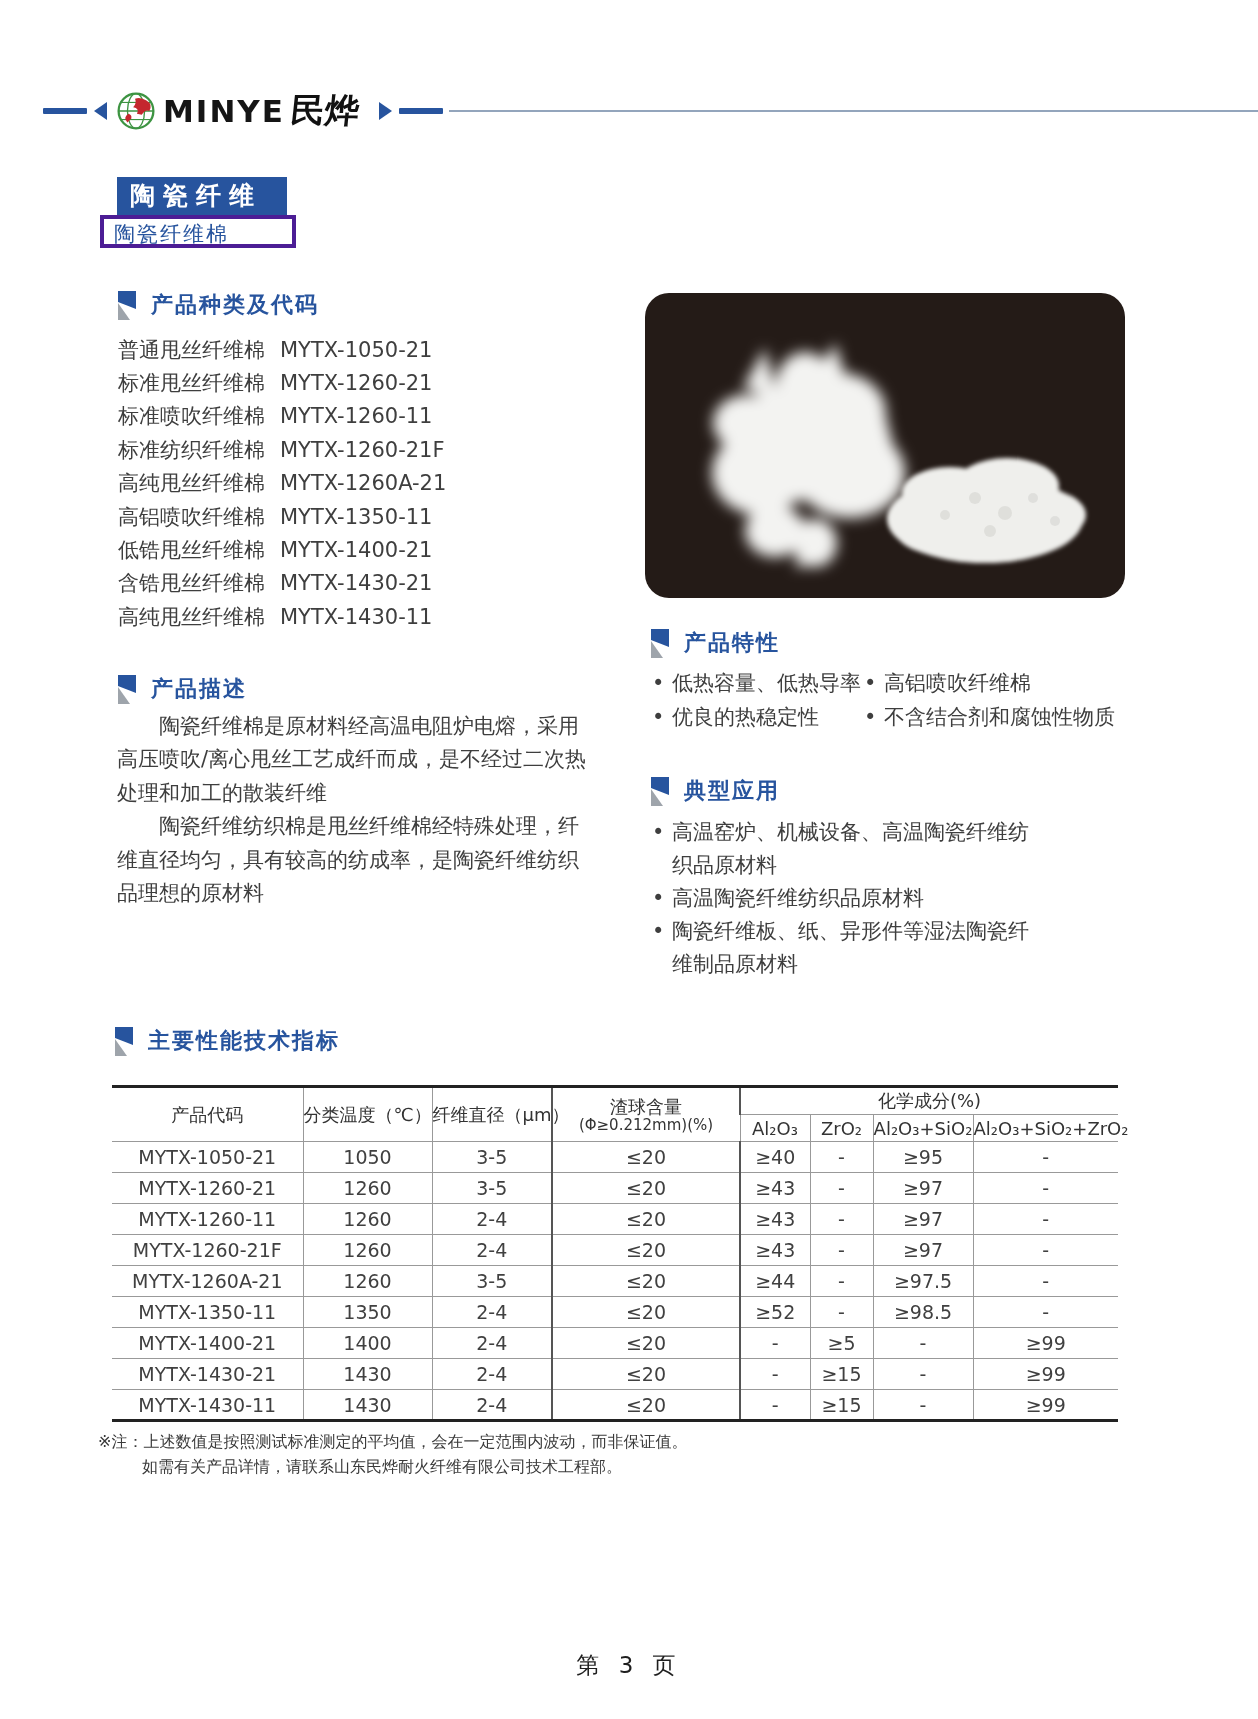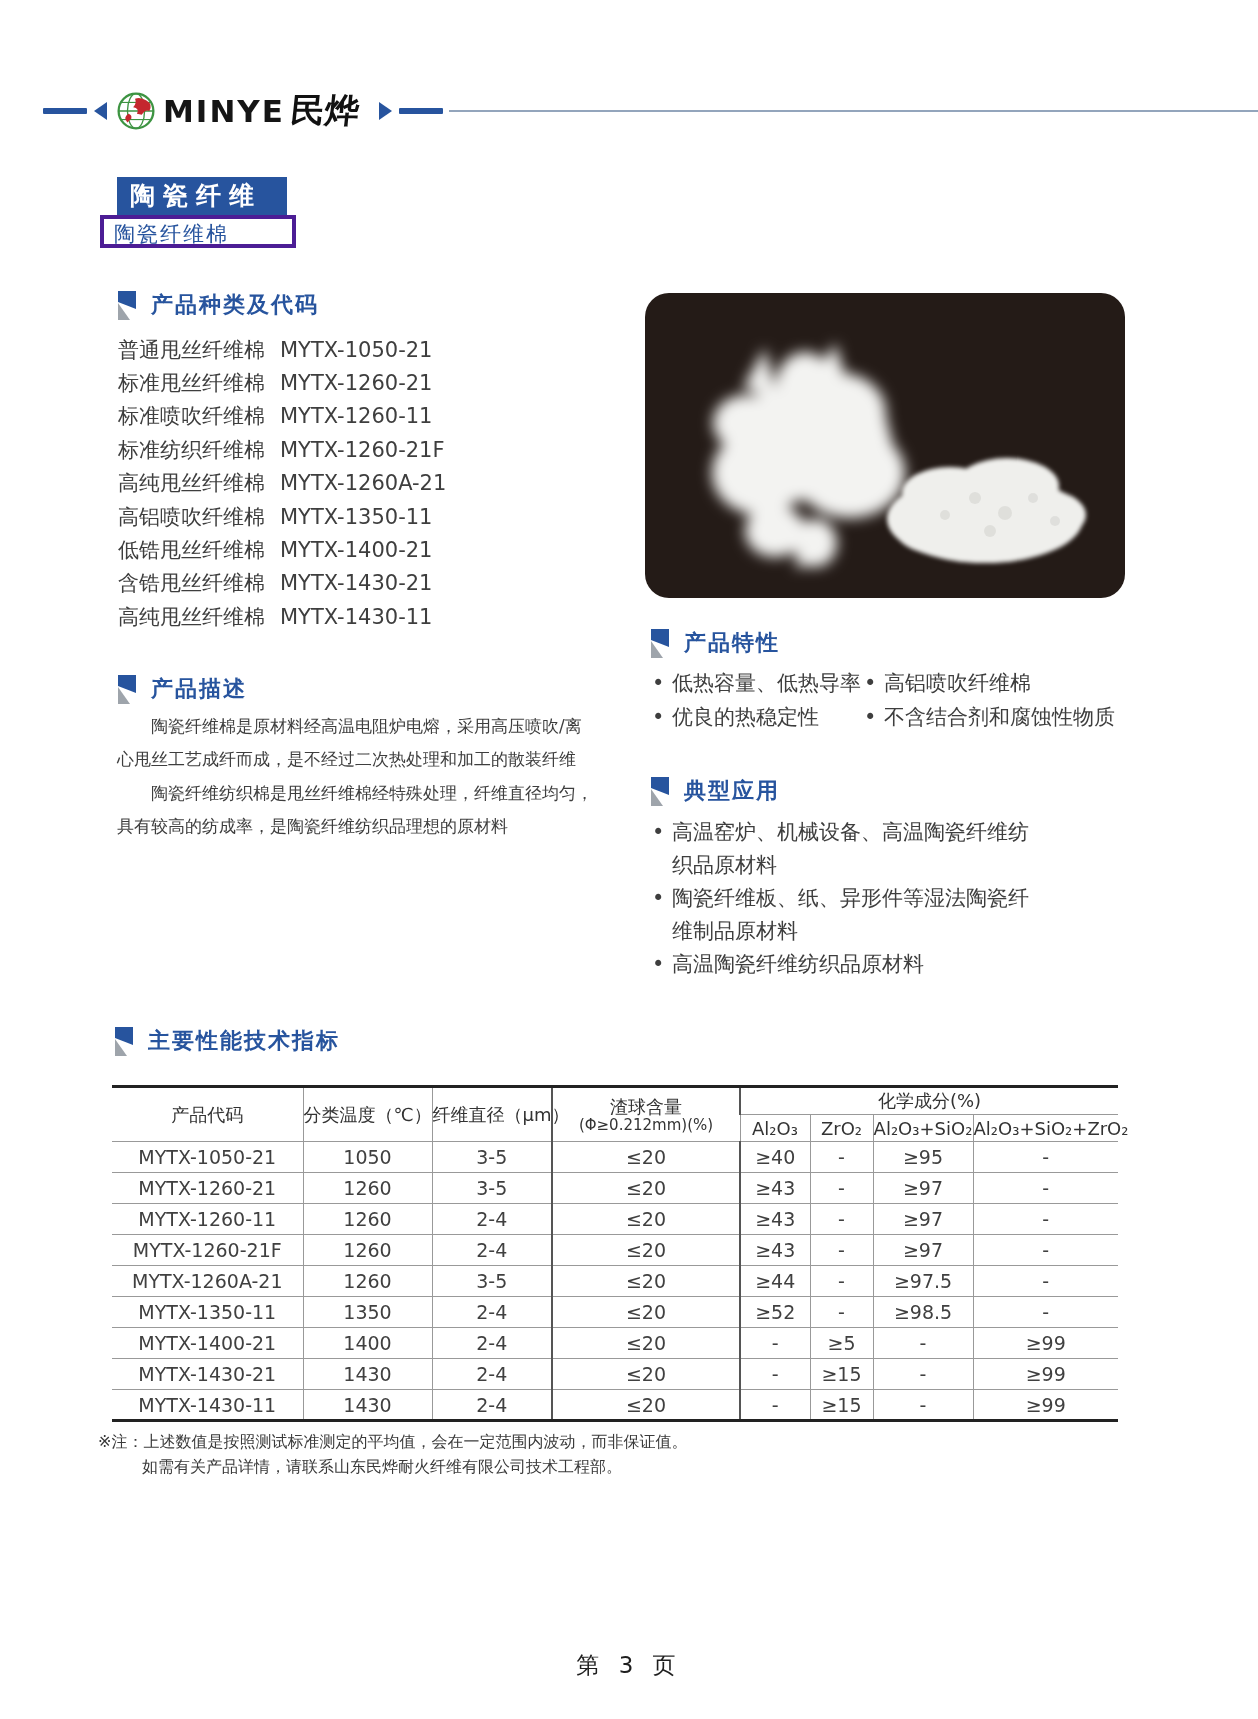--- a/index.html
+++ b/index.html
@@ -38,21 +38,21 @@
   .sec-head .flag{flex:none;}
   .sec-title{font-size:22px;font-weight:bold;color:var(--accent);letter-spacing:2px;margin-left:15px;}
 
   
   .prod-list{position:absolute;left:118px;top:333px;width:470px;}
   .prod-row{display:flex;height:33.4px;align-items:center;font-size:21px;color:var(--text);}
   .prod-name{width:162px;flex:none;}
   .prod-code{flex:1;}
 
   
-  .desc{position:absolute;left:117px;top:710px;width:478px;font-size:17px;line-height:33.4px;color:var(--text);}
+  .desc{position:absolute;left:117px;top:710px;width:478px;font-size:21px;line-height:33.4px;color:var(--text);}
   .desc p{text-indent:2em;}
 
   
   .prod-img{position:absolute;left:645px;top:293px;width:480px;height:305px;background:var(--image-bg);border-radius:24px;overflow:hidden;}
 
   
   .bullet-item{position:relative;padding-left:22px;font-size:21px;color:var(--text);}
   .bullet-item::before{content:"\2022";position:absolute;left:2px;}
   .features-list{position:absolute;left:650px;top:666px;display:grid;grid-template-columns:212px auto;}
   .features-list .bullet-item{line-height:34px;white-space:nowrap;}
@@ -224,22 +224,22 @@
 
   <div class="sec-head" style="left:648px;top:776px;">
     <svg class="flag" width="21" height="29" viewBox="0 0 21 29">
       <polygon points="3,0 21,0 21,18 3,11" fill="#27549E"></polygon>
       <polygon points="3,12 15,29 3,29" fill="#9EA4AB"></polygon>
     </svg>
     <span class="sec-title">典型应用</span>
   </div>
   <div class="apps-list">
       <div class="bullet-item">高温窑炉、机械设备、高温陶瓷纤维纺织品原材料</div>
+      <div class="bullet-item">高温陶瓷纤维纺织品原材料</div>
       <div class="bullet-item">陶瓷纤维板、纸、异形件等湿法陶瓷纤维制品原材料</div>
-      <div class="bullet-item">高温陶瓷纤维纺织品原材料</div>
     </div>
 
   <div class="sec-head" style="left:112px;top:1026px;">
     <svg class="flag" width="21" height="29" viewBox="0 0 21 29">
       <polygon points="3,0 21,0 21,18 3,11" fill="#27549E"></polygon>
       <polygon points="3,12 15,29 3,29" fill="#9EA4AB"></polygon>
     </svg>
     <span class="sec-title">主要性能技术指标</span>
   </div>
 

